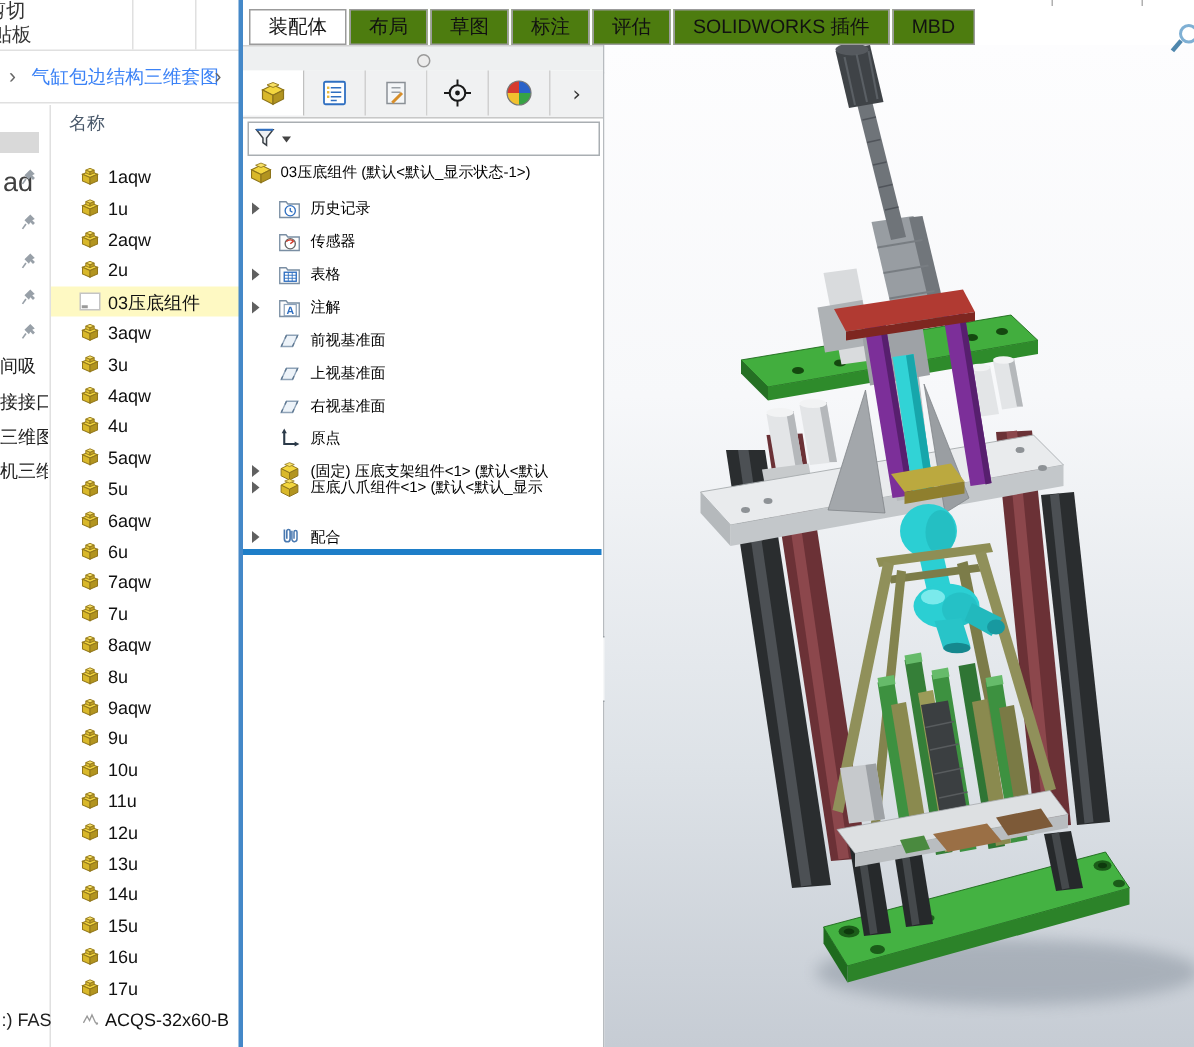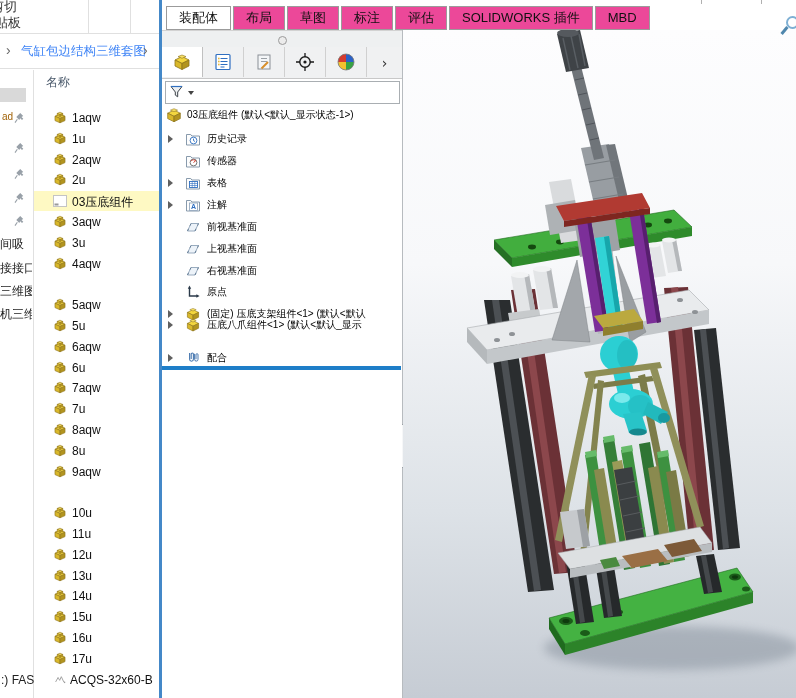--- a/index.html
+++ b/index.html
@@ -9,37 +9,37 @@
   
   #explorer{left:0;top:0;width:161px;height:698px;background:#fff;}
   .rib-frag{position:absolute;font-size:13px;color:#333;white-space:nowrap;}
   .vline{position:absolute;width:1px;background:#e0e0e0;}
   .hline{position:absolute;height:1px;background:#e0e0e0;}
   #crumb{position:absolute;top:40px;left:0;width:161px;height:24px;font-size:12.5px;}
   .crumb-arrow{position:absolute;color:#666;font-size:14px;top:2px;}
   #crumb-text{position:absolute;left:21px;top:3px;color:#3b82f6;white-space:nowrap;}
   #nav-sel{position:absolute;left:0;top:88px;width:26px;height:14px;background:#d9d9d9;}
   .pinrow{position:absolute;left:0;width:33px;height:16px;}
-  .pinlabel{position:absolute;left:2px;top:1px;font-size:10px;color:#a16207;}
+  .pinlabel{position:absolute;left:2px;top:1px;font-size:18px;color:#404040;}
   .pin-svg{position:absolute;left:14px;top:2px;width:12px;height:12px;}
   .navfold{position:absolute;left:0;width:32px;height:16px;font-size:12px;color:#222;
            white-space:nowrap;overflow:hidden;}
   #navline{left:33px;top:70px;height:628px;}
   #list-header{position:absolute;left:46px;top:74px;font-size:12px;color:#49586a;}
   .frow{position:absolute;left:34px;width:126px;height:20px;}
   .frow.sel{background:#fef9c3;}
   .fico{position:absolute;left:18px;top:2px;width:16px;height:16px;}
   .fname{position:absolute;left:38px;top:3px;font-size:12px;color:#111;white-space:nowrap;}
   #ex-status{position:absolute;left:1px;top:673px;font-size:12px;color:#222;white-space:nowrap;}
   
   #win-divider{left:159px;top:0;width:3px;height:698px;background:#4488c8;}
   
   #sw{left:162px;top:0;width:634px;height:698px;background:#fff;}
   #tabbar{position:absolute;left:4px;top:6px;height:24px;display:flex;gap:2px;align-items:center;}
-  .swtab{height:22px;padding:0 12px;font-size:13px;line-height:22px;background:#ec4899;
+  .swtab{height:22px;padding:0 12px;font-size:13px;line-height:22px;background:#4d7c0f;
          border:1px solid #9b9b9b;color:#111;white-space:nowrap;}
   .swtab.active{background:#ffffff;}
   #cm-strip{position:absolute;left:0;top:30px;width:241px;height:17px;background:#eef0f1;
             border-top:1px solid #d2d2d2;border-bottom:1px solid #cfcfcf;}
   #cm-handle{position:absolute;left:116px;top:5px;width:7px;height:7px;border-radius:50%;
              background:#ececec;border:1px solid #9a9a9a;}
   
   #fm{position:absolute;left:0;top:47px;width:240px;height:651px;background:#fff;}
   #fm-tabs{position:absolute;left:0;top:0;width:240px;height:31px;background:#f0f1f2;
            border-bottom:1px solid #c8c8c8;display:flex;}
@@ -270,20 +270,26 @@
         <use href="#ic-part"></use>
       </svg>
       <span class="fname">3u</span>
     </div>
   <div class="frow" style="top:254px">
       <svg class="fico">
         <use href="#ic-part"></use>
       </svg>
       <span class="fname">4aqw</span>
     </div>
+  <div class="frow" style="top:274px">
+      <svg class="fico">
+        <use href="#ic-part"></use>
+      </svg>
+      <span class="fname">4u</span>
+    </div>
   <div class="frow" style="top:295px">
       <svg class="fico">
         <use href="#ic-part"></use>
       </svg>
       <span class="fname">5aqw</span>
     </div>
   <div class="frow" style="top:316px">
       <svg class="fico">
         <use href="#ic-part"></use>
       </svg>
@@ -323,20 +329,26 @@
       <svg class="fico">
         <use href="#ic-part"></use>
       </svg>
       <span class="fname">8u</span>
     </div>
   <div class="frow" style="top:462px">
       <svg class="fico">
         <use href="#ic-part"></use>
       </svg>
       <span class="fname">9aqw</span>
+    </div>
+  <div class="frow" style="top:482px">
+      <svg class="fico">
+        <use href="#ic-part"></use>
+      </svg>
+      <span class="fname">9u</span>
     </div>
   <div class="frow" style="top:503px">
       <svg class="fico">
         <use href="#ic-part"></use>
       </svg>
       <span class="fname">10u</span>
     </div>
   <div class="frow" style="top:524px">
       <svg class="fico">
         <use href="#ic-part"></use>

